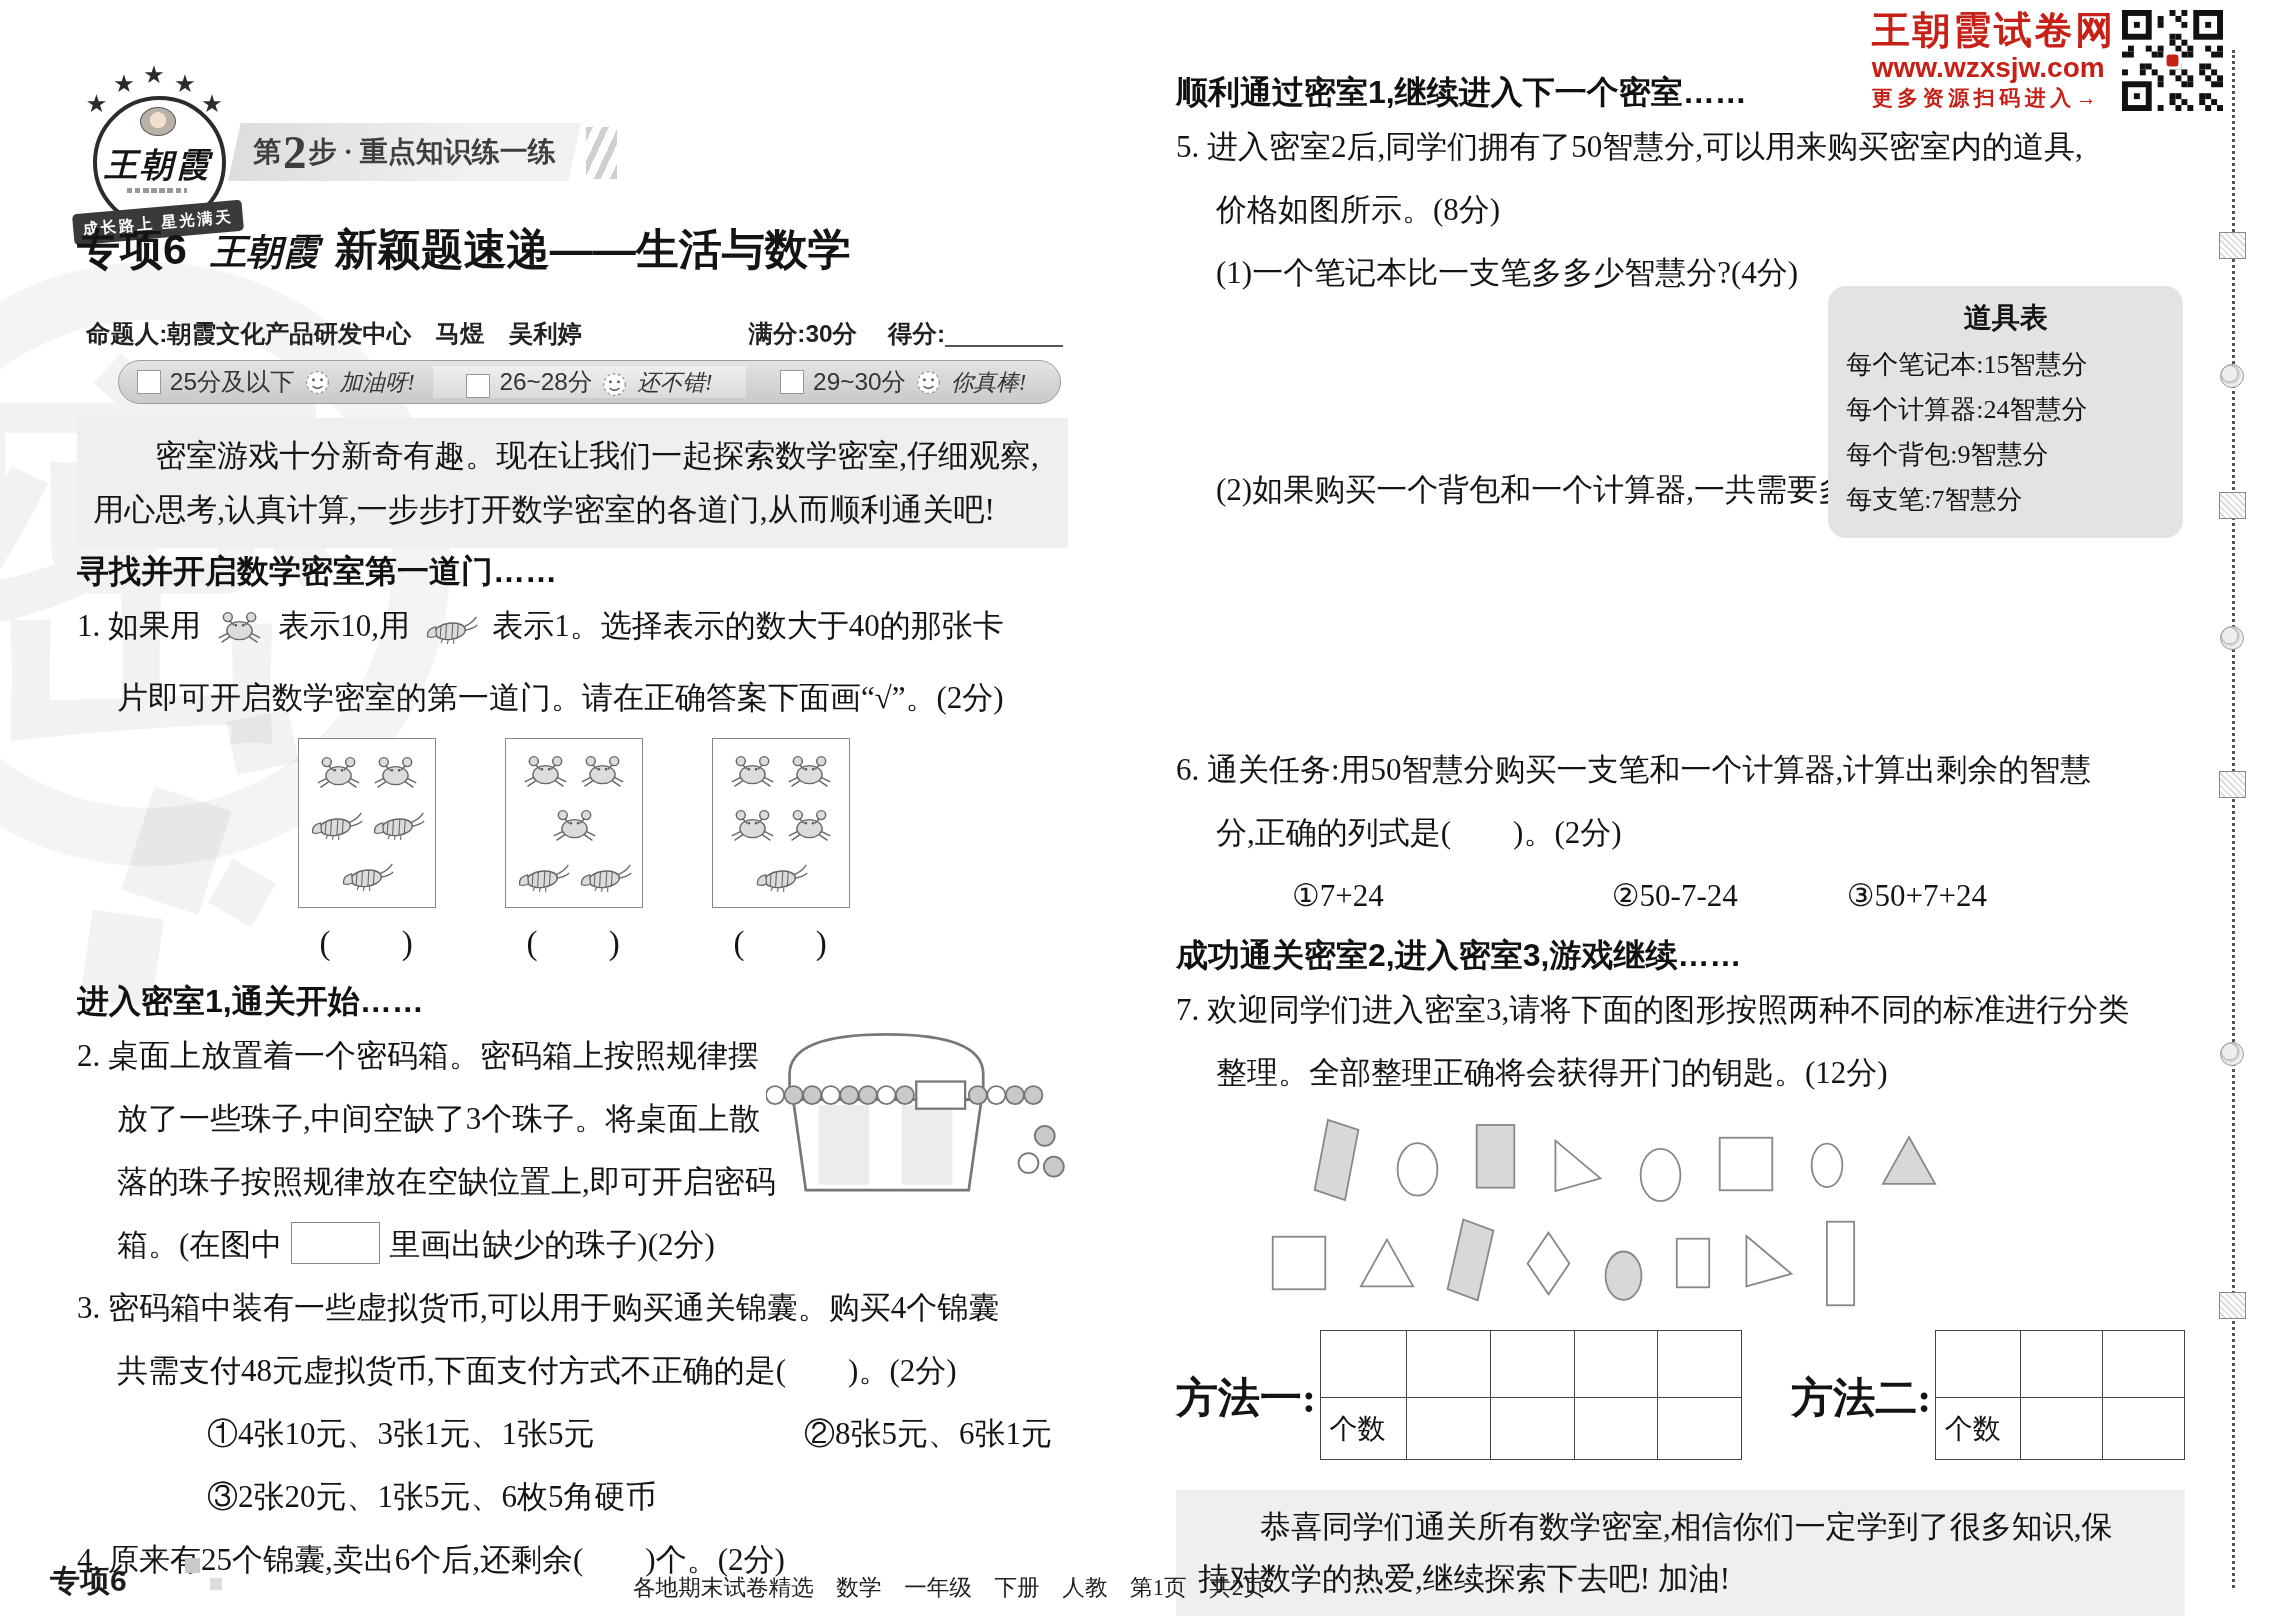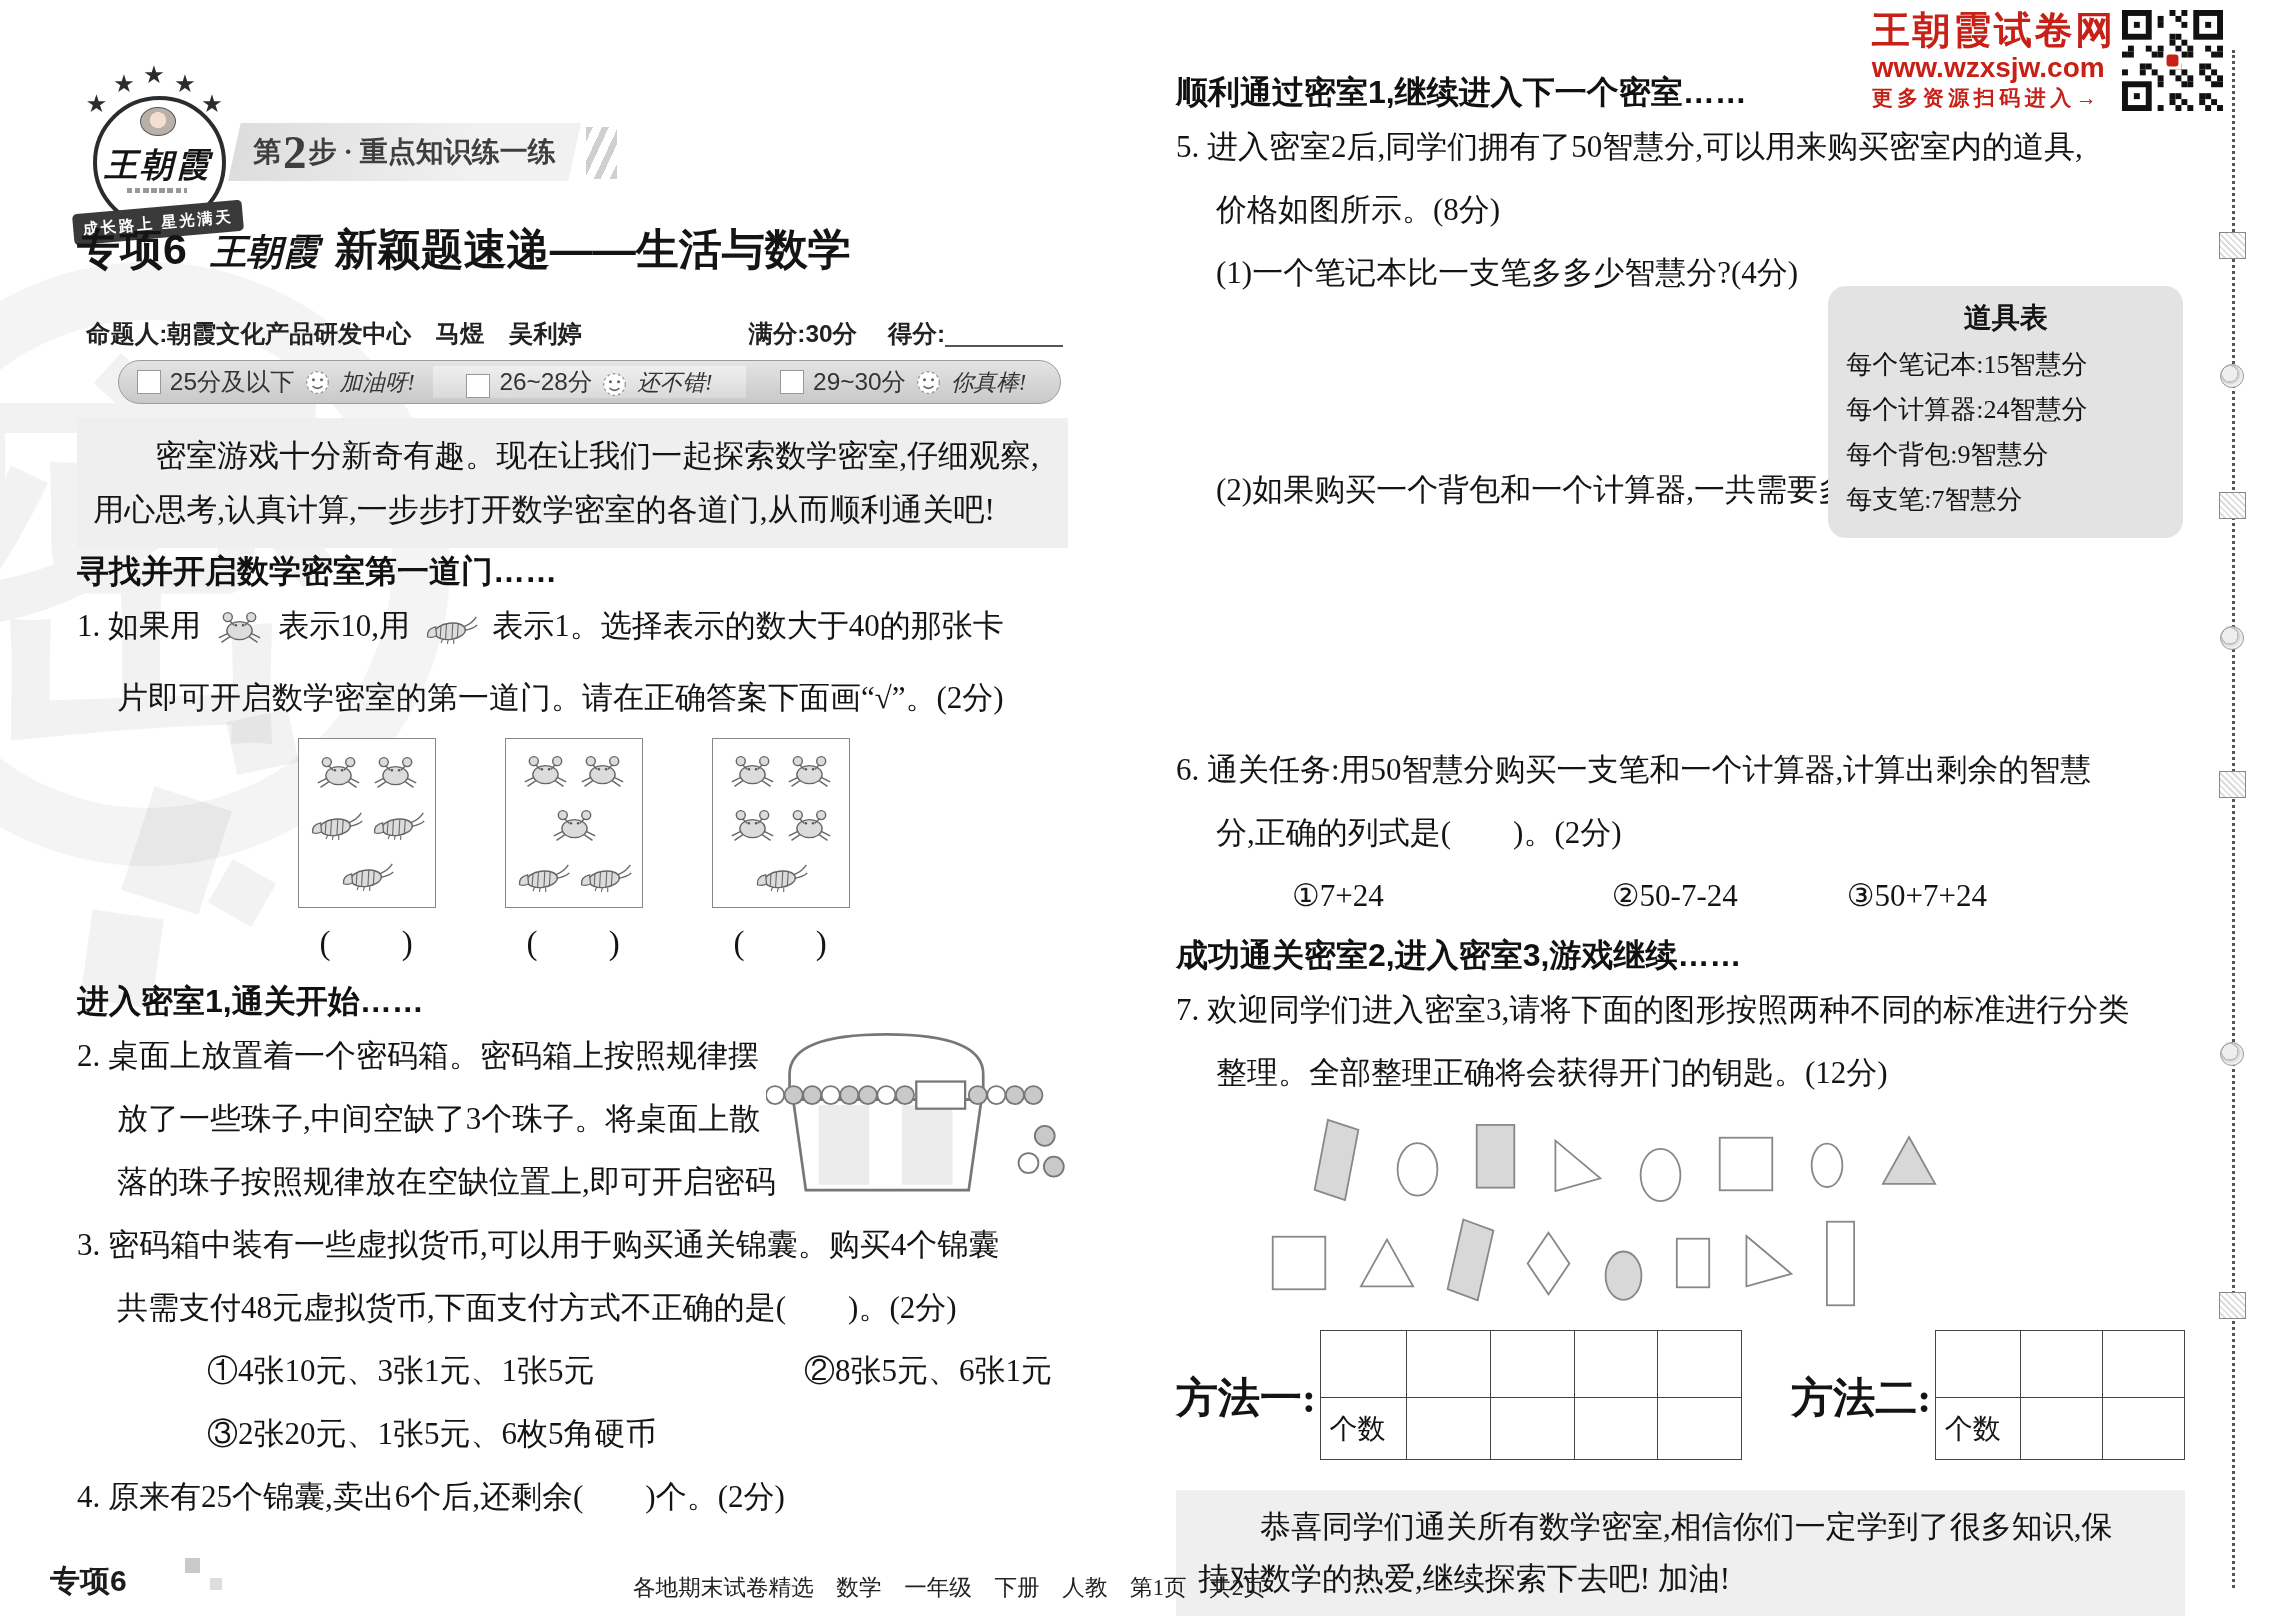--- a/index.html
+++ b/index.html
@@ -497,20 +497,23 @@
           <div class="card-paren">(　　)</div>
         </div>
       </div>
 
     <div class="sec-head" style="margin-top:14.5px">进入密室1,通关开始……</div>
 
     <div style="position:relative">
       <div class="qline"><span>2.</span> <span>桌面上放置着一个密码箱。密码箱上按照规律摆</span></div>
       <div class="qline qind">放了一些珠子,中间空缺了3个珠子。将桌面上散</div>
       <div class="qline qind">落的珠子按照规律放在空缺位置上,即可开启密码</div>
+      <div class="qline qind">
+        <span>箱。(在图中</span><span class="inline-box"></span><span>里画出缺少的珠子)(2分)</span>
+      </div>
     </div>
 
     <div class="qline">
       <span>3.</span> <span>密码箱中装有一些虚拟货币,可以用于购买通关锦囊。购买4个锦囊</span>
     </div>
     <div class="qline qind">共需支付48元虚拟货币,下面支付方式不正确的是(　　)。(2分)</div>
     <div class="optrow qind">
       <span class="opt optind">①4张10元、3张1元、1张5元</span>
       <span class="opt">②8张5元、6张1元</span>
     </div>

